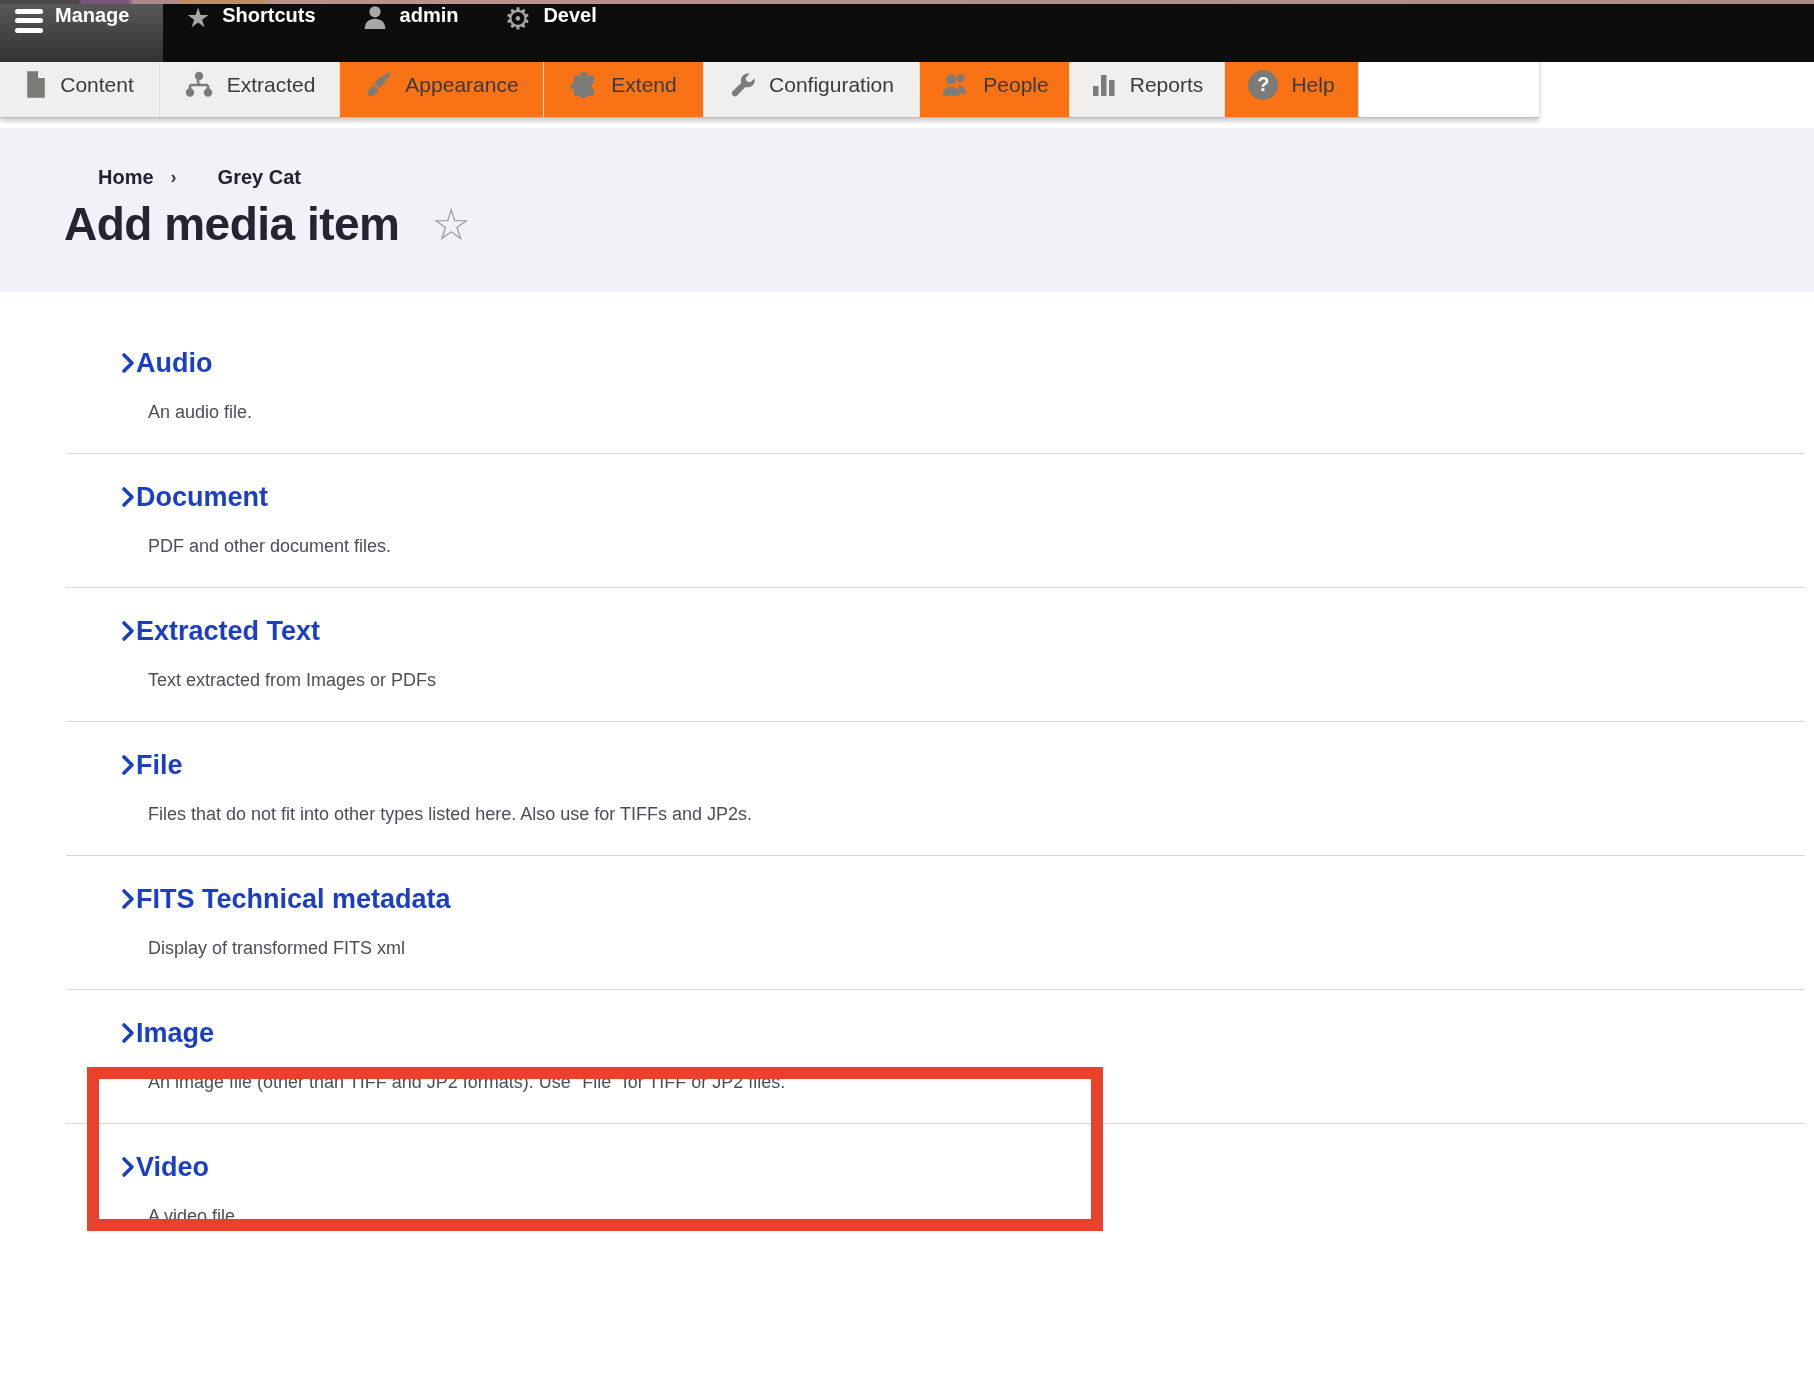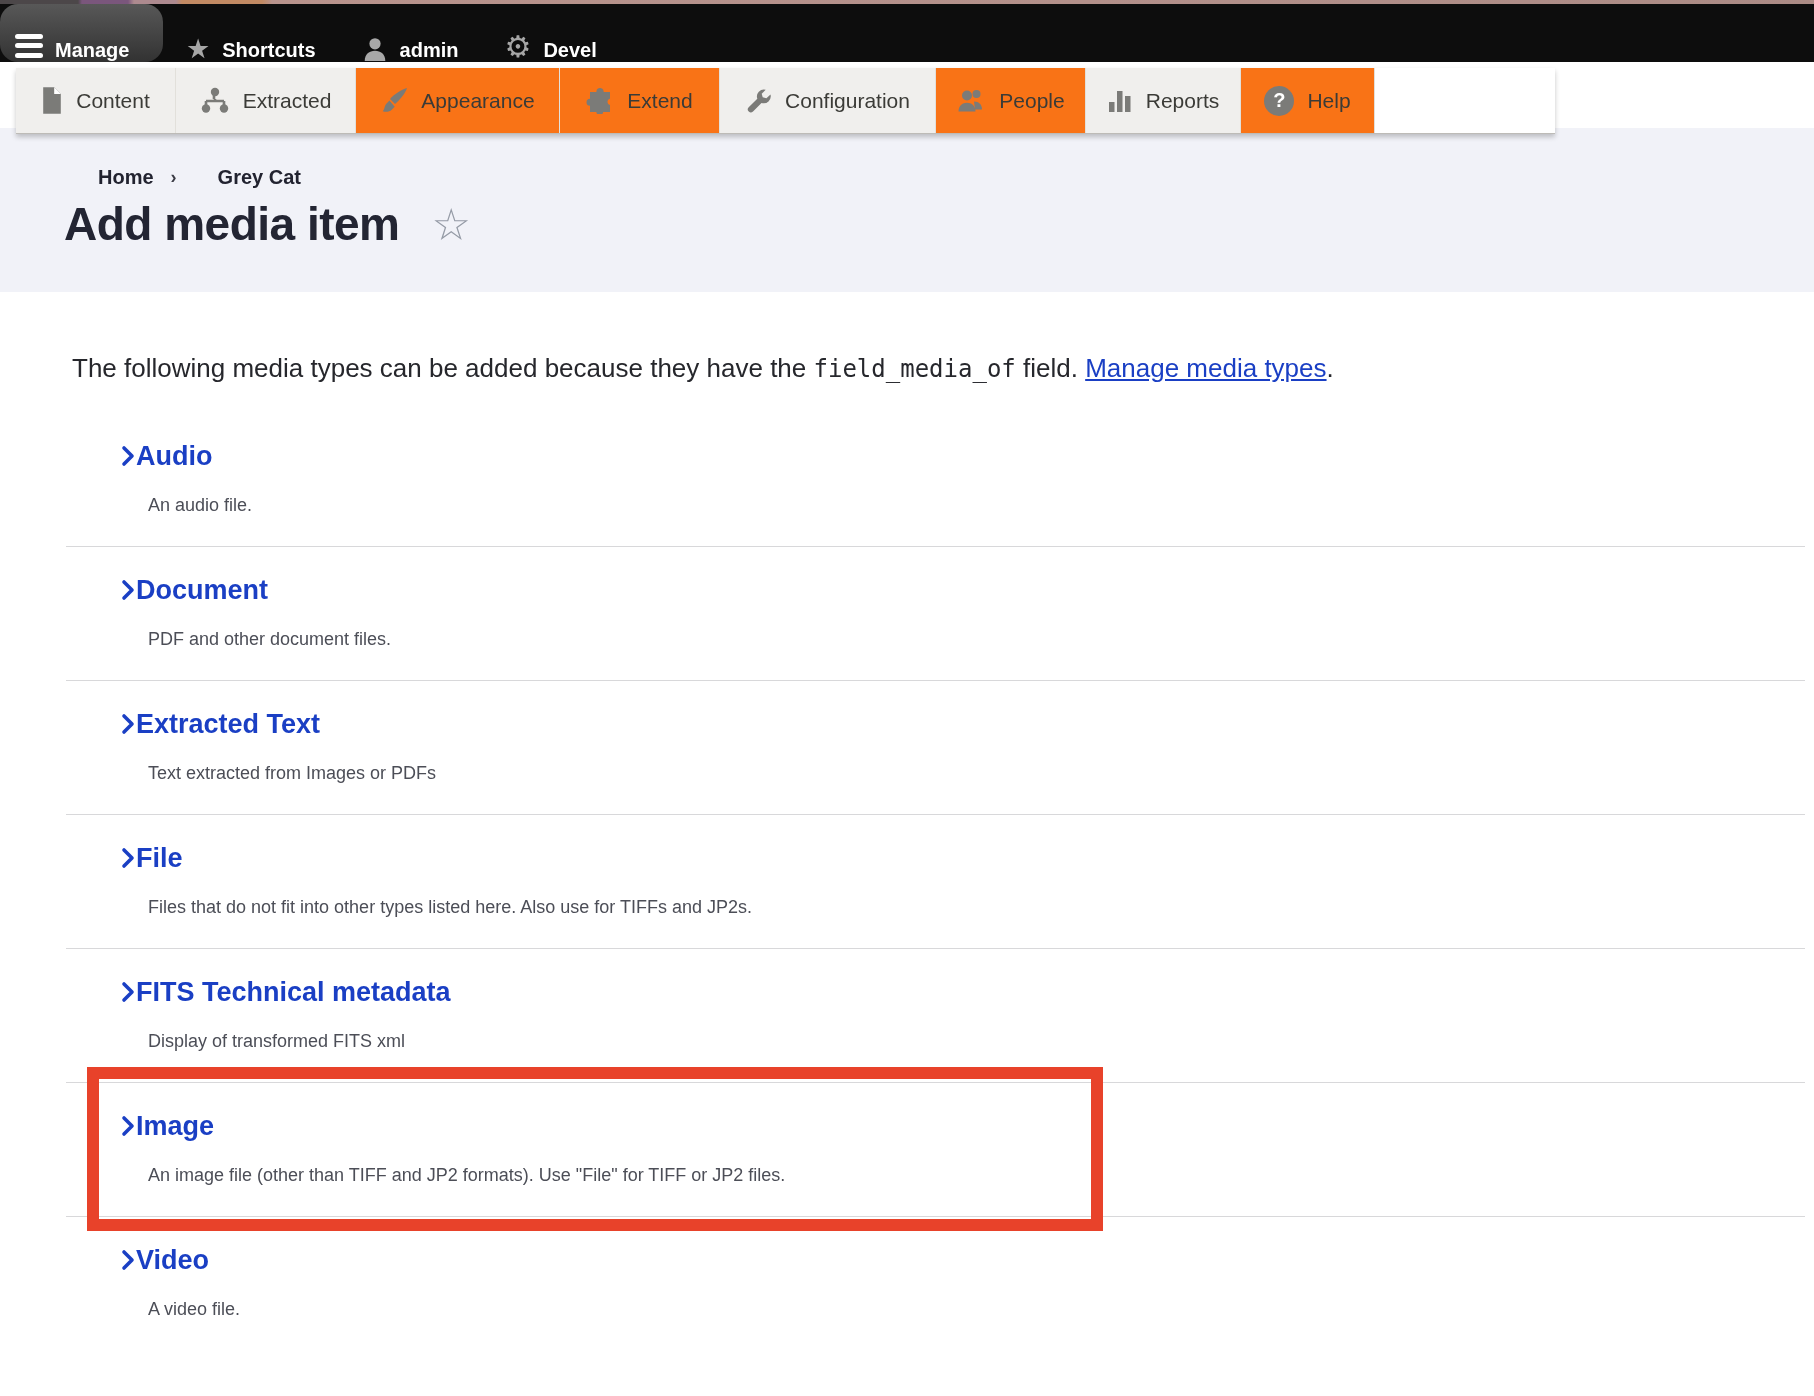--- a/index.html
+++ b/index.html
@@ -9,29 +9,29 @@
   
   .top-strip { position:absolute; top:0; left:0; width:1814px; height:4px; z-index:6;
     background:linear-gradient(90deg,#4c4749 0px,#4c4749 78px,#7a567c 82px,#7a567c 128px,
       #ad8a8f 134px,#ad8a8f 176px,#c28a63 182px,#c28a63 262px,#b8938c 272px,#b3908a 60%,#ab8b85 100%); }
 
   
   .admin-bar { position:absolute; top:4px; left:0; width:1814px; height:58px;
     background:#0d0d0d; display:flex; align-items:stretch; z-index:5; }
   .manage-tab { width:163px; background:linear-gradient(#585858,#323232);
     display:flex; align-items:center; gap:15px; padding-left:15px; }
-  .admin-item { display:flex; align-items:flex-end; gap:12px; padding:0 23px; cursor:pointer;border-radius:18px; }
+  .admin-item { display:flex; align-items:flex-start; gap:12px; padding:0 23px; cursor:pointer; }
   .admin-label { color:#fff; font-weight:bold; font-size:20px; }
   .hamburger span { display:block; width:28px; height:5px; background:#fff; border-radius:3px; margin:4.5px 0; }
   .glyph-icon { font-family:"DejaVu Sans", sans-serif; color:#a6a6a6; font-size:27px; line-height:1; }
 
   
-  .toolbar { position:absolute; top:68px; left:0; width:1539px; height:66px; background:#fff;
+  .toolbar { position:absolute; top:52px; left:0; width:1539px; height:66px; background:#fff;
     display:flex; align-items:stretch; z-index:4;
-    border-bottom:1px solid #bdbbb7; box-shadow:0 3px 5px rgba(0,0,0,.22);margin-left:16px; }
+    border-bottom:1px solid #bdbbb7; box-shadow:0 3px 5px rgba(0,0,0,.22); }
   .tab { display:flex; align-items:center; justify-content:center; gap:13px;
     border-right:1px solid #e2e0db; cursor:pointer; background:#f97316; }
   .tab.gray { background:#f0efed; }
   .tab-label { font-size:21px; color:#3b3b37; }
   .tab-icon svg { display:block; }
   .help-circle { width:30px; height:30px; border-radius:50%; background:#7b7b78; color:#fff;
     font-weight:bold; font-size:20px; display:flex; align-items:center; justify-content:center; }
 
   
   .page-header { position:absolute; top:128px; left:0; width:1814px; height:164px; background:#f1f2f8; z-index:1; }
@@ -175,21 +175,20 @@
     <span class="crumb-sep">›</span>
     <span class="crumb">Grey Cat</span>
   </div>
   <div class="title-row">
     <span class="page-title">Add media item</span>
     <span class="bookmark-star">☆</span>
   </div>
 </div>
 
 <div class="content">
-  <p class="intro"><span>The following media types can be added because they have the </span><code>field_media_of</code><span> field. </span><a href="#">Manage media types</a><span>.</span></p>
 
   <div class="media-list">
 
     <div class="media-item">
       <div class="item-link-row">
         <span class="chev">
           <svg width="16" height="22" viewBox="0 0 16 22">
               <path d="M4 3l8 8-8 8" stroke="#1a3fc4" stroke-width="3.6" fill="none" stroke-linecap="round" stroke-linejoin="round"></path>
             </svg>
         </span>

